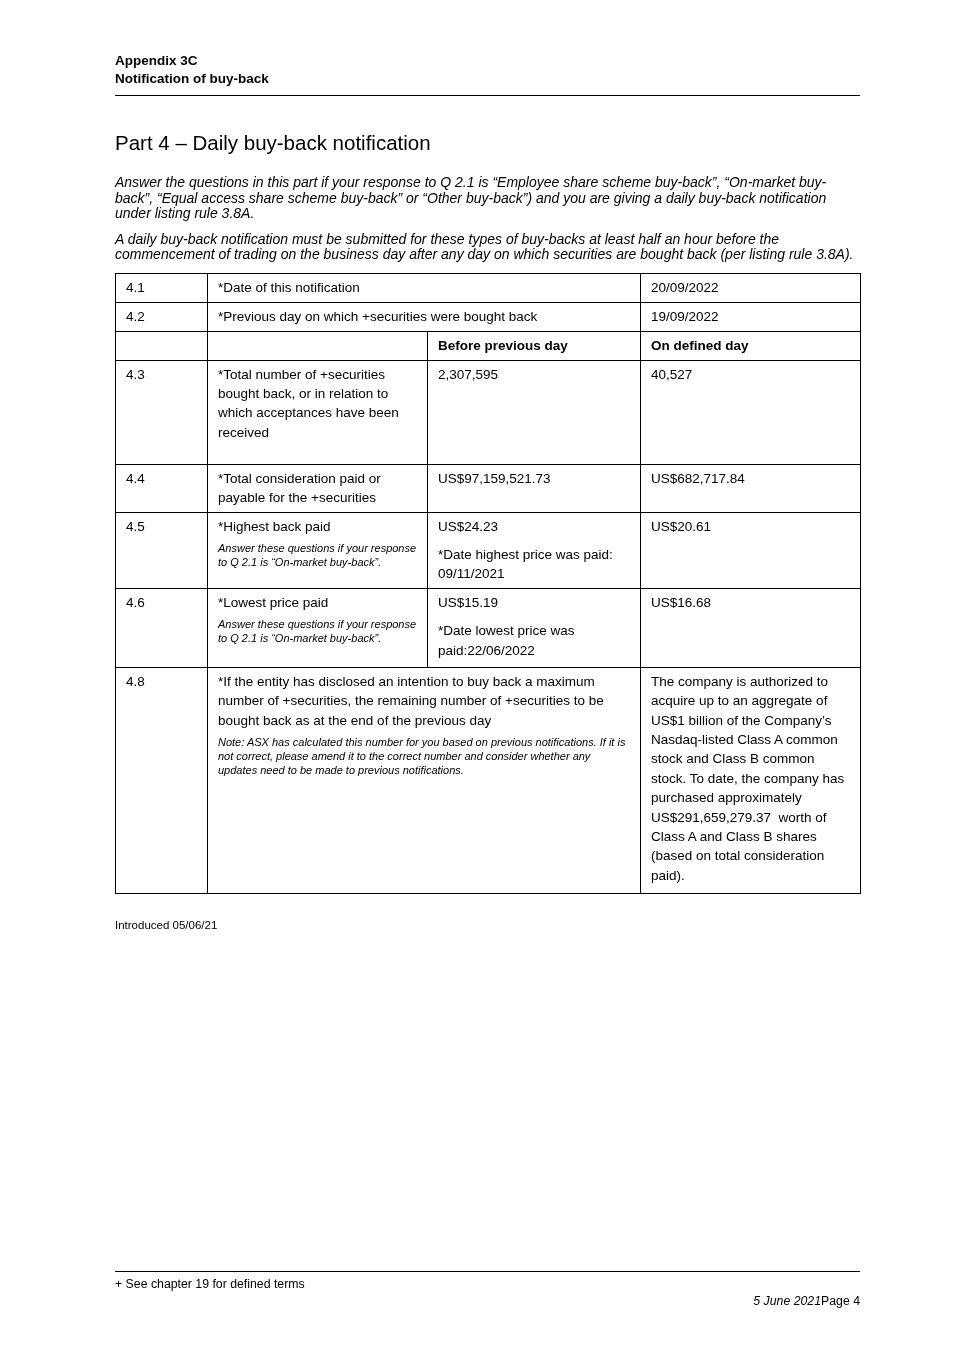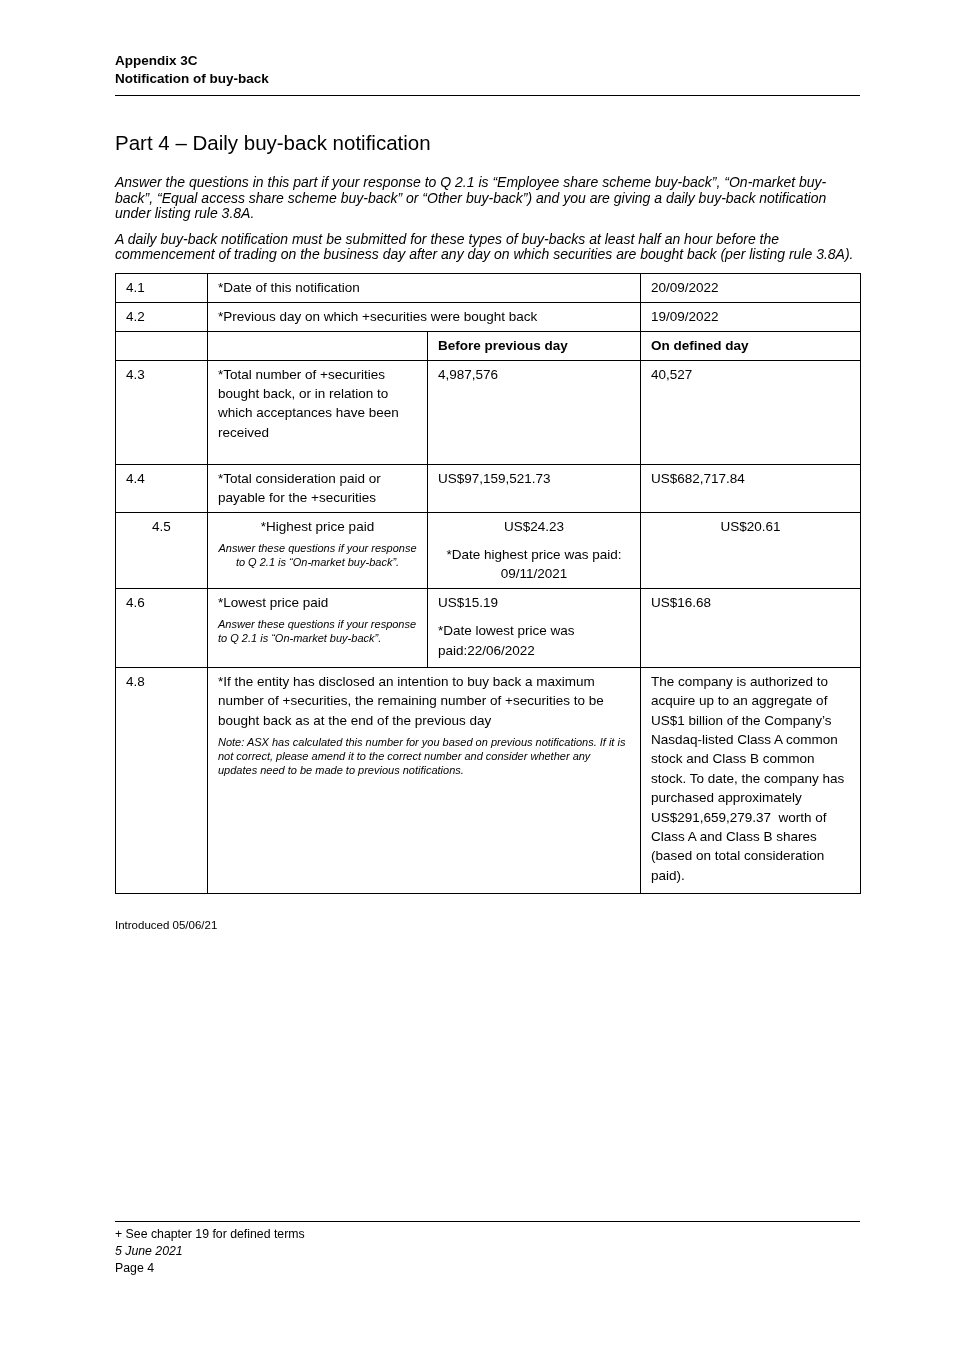--- a/index.html
+++ b/index.html
@@ -55,52 +55,51 @@
     vertical-align: top;
     padding: 4px 10px;
     font-size: 13.5px;
     line-height: 19.4px;
   }
   td.label-narrow { padding-right: 34px; }
   td.col-before { padding-right: 16px; }
   tr.r-s  { height: 29px; }
   tr.r-43 { height: 104px; }
   tr.r-44 { height: 48px; }
-  tr.r-45 { height: 62px; text-align: center; }
+  tr.r-45 { height: 62px; }
   tr.r-46 { height: 79px; }
   tr.r-48 td { padding-bottom: 8px; }
   .col-head { font-weight: bold; }
   .cell-note {
     font-style: italic;
     font-size: 11px;
     line-height: 13.8px;
     margin-top: 6px;
   }
   .cell-para2 { margin-top: 9px; }
   
   .introduced {
     margin-top: 24px;
     font-size: 11.5px;
     line-height: 15px;
   }
   
   .footer {
     position: absolute;
-    left: 115px; top: 1221px;
+    left: 115px; top: 1271px;
     width: 745px;
     border-top: 1.5px solid #000;
     padding-top: 4px;
     font-size: 12.3px;
     line-height: 17px;
   }
   .footer-row2 {
     display: flex;
-    justify-content: space-between;
+    justify-content: flex-end;
     align-items: baseline;
-    flex-direction: column;
   }
   .footer-date { font-style: italic; }
 </style>
 </head>
 <body>
 
 <div class="content">
 
   <div class="doc-header">
     <div>Appendix 3C</div>
@@ -139,35 +138,35 @@
     <tr class="r-s">
       <td></td>
       <td></td>
       <td class="col-head">Before previous day</td>
       <td class="col-head">On defined day</td>
     </tr>
 
     <tr class="r-43">
       <td>4.3</td>
       <td class="label-narrow">*Total number of +securities bought back, or in relation to which acceptances have been received</td>
-      <td class="col-before">4,987,576</td>
+      <td class="col-before">2,307,595</td>
       <td>40,527</td>
     </tr>
 
     <tr class="r-44">
       <td>4.4</td>
       <td class="label-narrow">*Total consideration paid or payable for the +securities</td>
       <td class="col-before">US$97,159,521.73</td>
       <td>US$682,717.84</td>
     </tr>
 
     <tr class="r-45">
       <td>4.5</td>
       <td class="label-narrow">
-        <div>*Highest price paid</div>
+        <div>*Highest back paid</div>
         <div class="cell-note">Answer these questions if your response to Q 2.1 is “On-market buy-back”.</div>
       </td>
       <td class="col-before">
         <div>US$24.23</div>
         <div class="cell-para2">*Date highest price was paid: 09/11/2021</div>
       </td>
       <td>US$20.61</td>
     </tr>
 
     <tr class="r-46">

